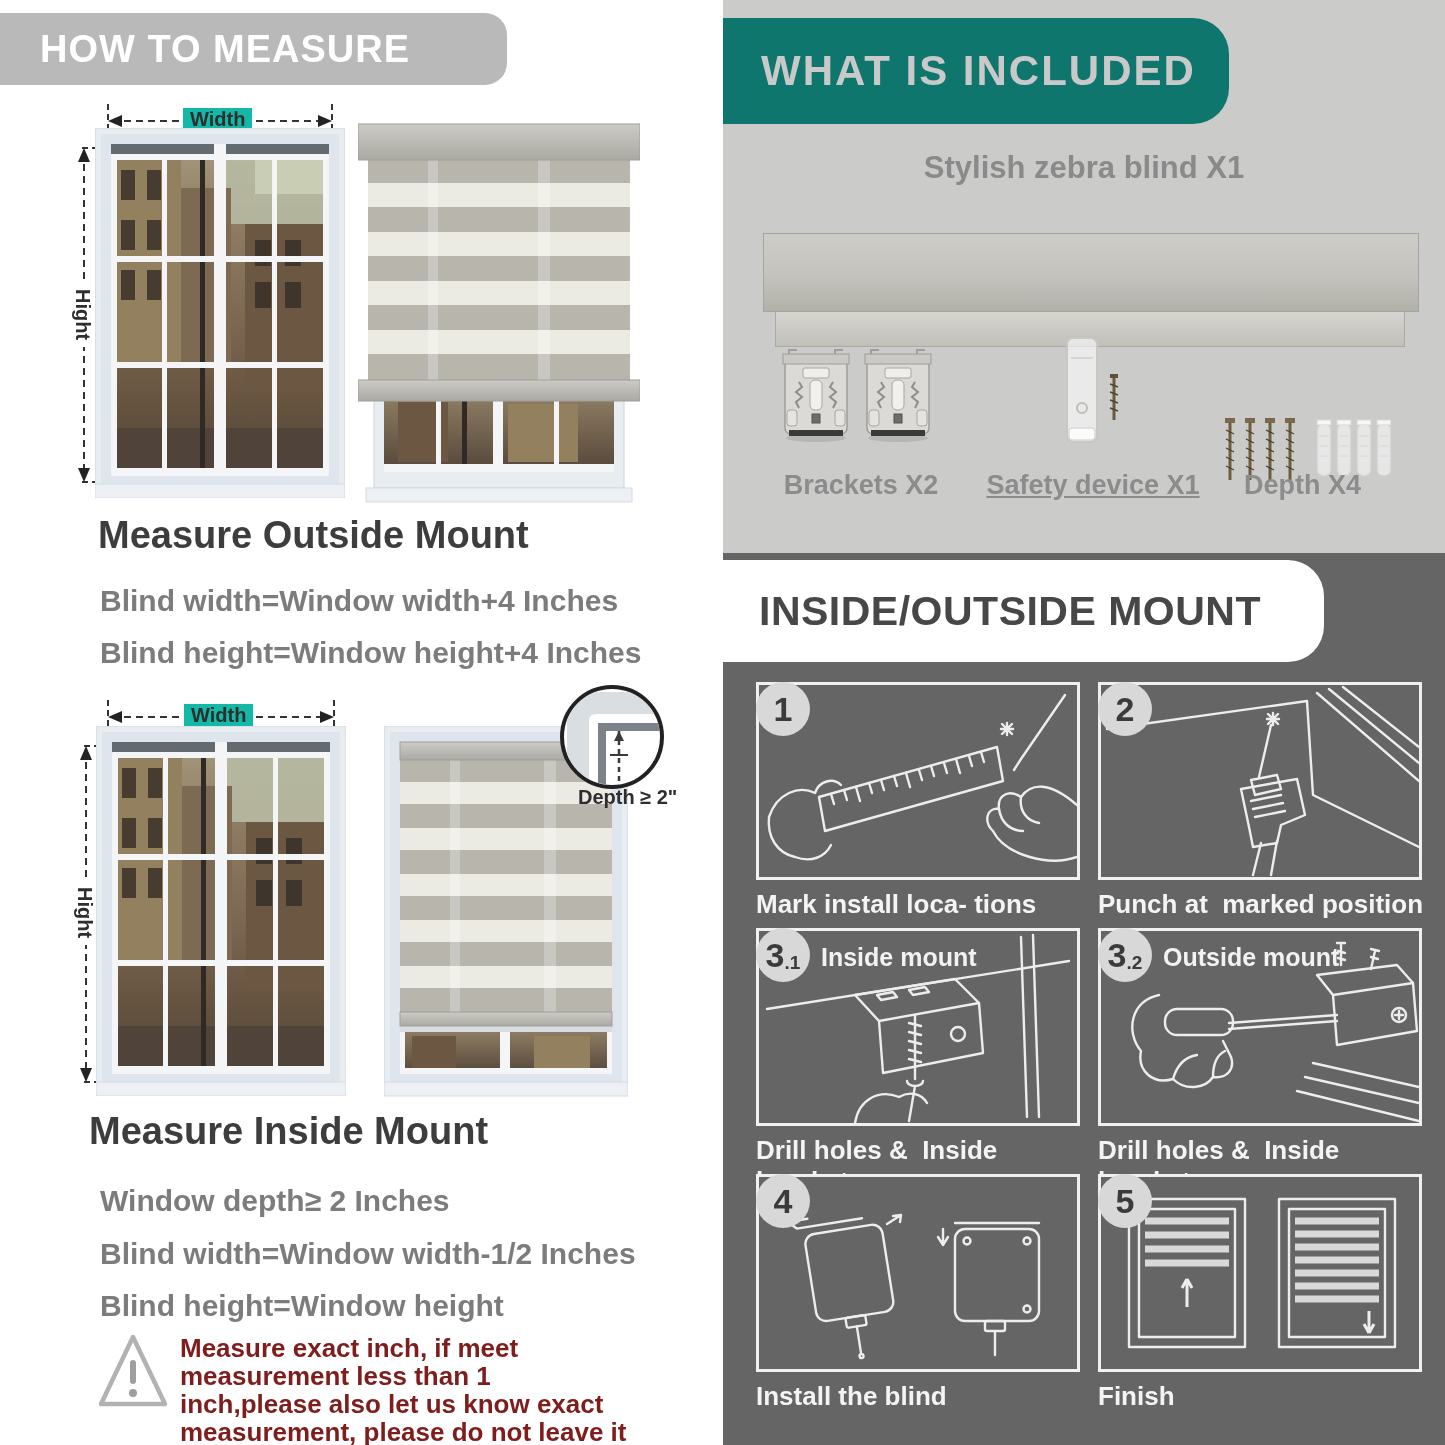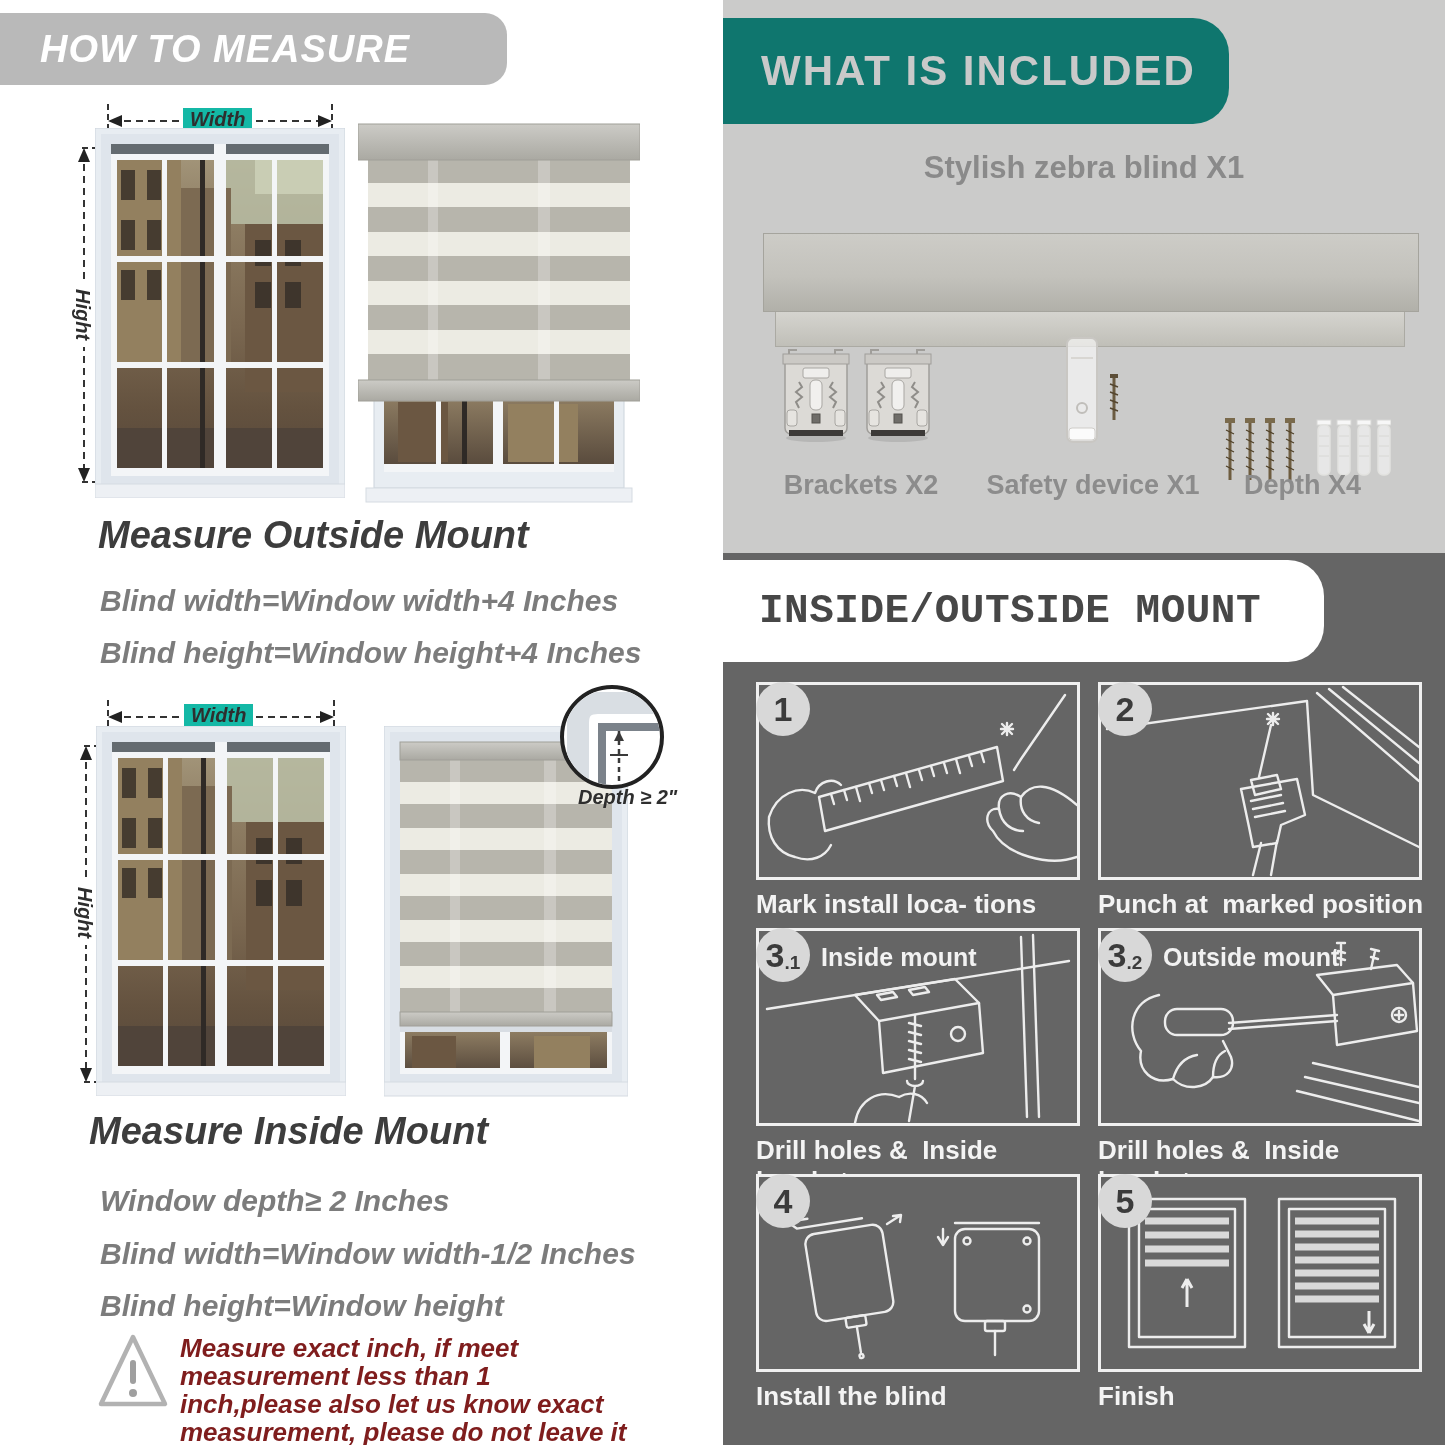--- a/index.html
+++ b/index.html
@@ -33,38 +33,38 @@
                  font-weight:bold;color:#8a8a8a;}
   .cassette-main{left:40px;top:233px;width:656px;height:79px;
                  background:linear-gradient(180deg,#cdccc7 0%,#c3c2bc 55%,#b1b0a9 100%);
                  border:1px solid #a5a49d;box-sizing:border-box;}
   .cassette-lip{left:52px;top:312px;width:630px;height:35px;
                 background:linear-gradient(180deg,#d5d4cf 0%,#c0bfb8 100%);
                 border:1px solid #abaaa3;border-top:none;box-sizing:border-box;}
   .item-label{top:470px;font-size:27px;font-weight:bold;color:#8c8c8c;text-align:center;}
   .io-header{left:0;top:560px;width:601px;height:102px;background:#fff;
              border-radius:0 36px 36px 0;color:#474747;font-weight:bold;font-size:41px;
-             letter-spacing:.5px;line-height:102px;padding-left:36px;box-sizing:border-box;font-family:Liberation Mono, monospace;}
+             letter-spacing:.5px;line-height:102px;padding-left:36px;box-sizing:border-box;}
   .step{position:absolute;width:324px;height:198px;border:3px solid #f0f0f0;
         box-sizing:border-box;background:#656565;}
   .badge{position:absolute;top:-3px;left:-3px;width:54px;height:54px;border-radius:50%;
          background:#d8d8d8;color:#3b3b3b;font-weight:bold;
          display:flex;align-items:center;justify-content:center;}
   .badge .n{font-size:34px;}
   .badge .s{font-size:19px;margin-top:15px;}
   .inner-label{position:absolute;left:62px;top:12px;font-size:25px;font-weight:bold;color:#f2f2f2;}
   .cap{position:absolute;width:330px;color:#f4f4f4;font-weight:bold;font-size:26px;white-space:pre-wrap;}
   svg{display:block;}
 </style>
 </head>
 <body>
 
 <div class="canvas">
 
-  <div class="abs" style="left:0;top:0;width:723px;height:1111px;font-style:italic;">
+  <div class="abs" style="left:0;top:0;width:723px;height:1111px;">
 
     <div class="abs ht-header">HOW TO MEASURE</div>
 
     <svg class="abs" style="left:96px;top:102px;" width="248" height="38" viewBox="0 0 248 38">
       <g stroke="#333" stroke-width="2" fill="none">
         <line x1="12" y1="2" x2="12" y2="36" stroke-dasharray="6 4"></line>
         <line x1="236" y1="2" x2="236" y2="36" stroke-dasharray="6 4"></line>
         <line x1="16" y1="19" x2="232" y2="19" stroke-dasharray="7 5"></line>
       </g>
       <polygon points="12,19 26,13 26,25" fill="#222"></polygon>
@@ -403,21 +403,21 @@
           </g>
         <g transform="translate(162,0)">
             <rect x="-6" y="4" width="14" height="5" fill="rgba(255,255,255,.85)" stroke="#d8d8d5"></rect>
             <rect x="-5" y="9" width="12" height="50" rx="5" fill="rgba(255,255,255,.55)" stroke="#e2e2df" stroke-width="1.5"></rect>
             <path d="M-4,20 h10 M-4,30 h10 M-4,40 h10" stroke="#d8d8d5"></path>
           </g>
       </g>
     </svg>
 
     <div class="abs item-label" style="left:58px;width:160px;">Brackets X2</div>
-    <div class="abs item-label" style="left:262px;width:216px;">Safety device X1</div>
+    <div class="abs item-label" style="left:262px;width:216px;text-decoration:underline;">Safety device X1</div>
     <div class="abs item-label" style="left:492px;width:175px;">Depth X4</div>
 
     <div class="abs io-header">INSIDE/OUTSIDE MOUNT</div>
 
     <div class="step" style="left:33px;top:682px;">
       <svg width="318" height="192" viewBox="0 0 318 192">
         <g stroke="#ededed" stroke-width="2.4" fill="none" stroke-linecap="round" stroke-linejoin="round">
           <path d="M10,132 C18,108 40,100 56,108 C60,96 74,92 82,100 M10,132 C8,152 18,168 36,172 C52,178 66,172 72,160"></path>
           <path d="M60,112 L238,62 L244,96 L66,146 Z"></path>
           <path d="M72,109 l3,10 M85,105 l3,10 M97,102 l4,14 M110,98 l3,10 M122,95 l3,10 M135,91 l3,10 M147,88 l4,14 M160,85 l3,10 M172,81 l3,10 M185,78 l3,10 M197,74 l4,14 M210,71 l3,10 M222,67 l3,10"></path>

